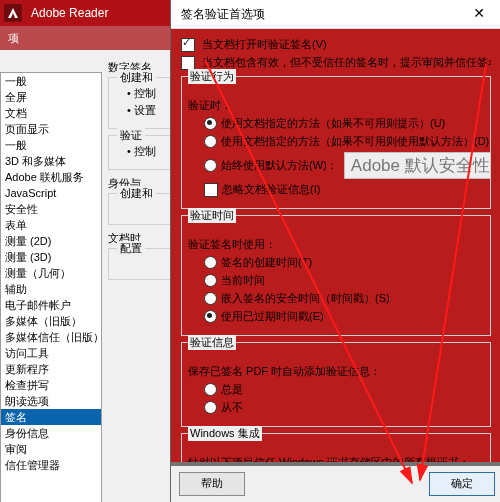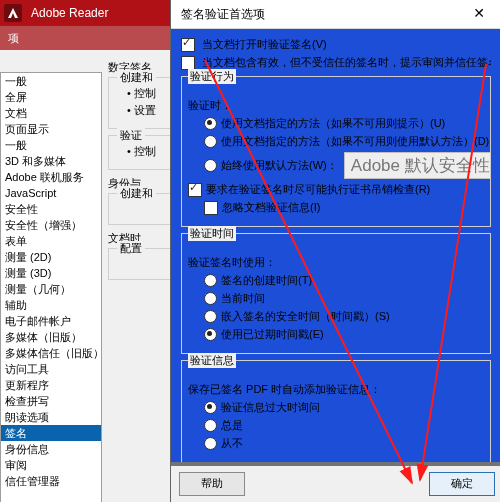--- a/index.html
+++ b/index.html
@@ -15,21 +15,21 @@
 .prefs-body .cat-label{position:absolute;left:6px;top:6px;font-size:11px;color:#000}
 .prefs-body .cat-list{position:absolute;left:0;top:22px;width:100px;height:430px;background:#fff;border:1px solid #9e9e9e;overflow:hidden;line-height:16px;font-size:11px}
 .prefs-body .cat-list div{padding:0 4px;white-space:nowrap}
 .prefs-body .cat-list .sel{background:#0a64ad;color:#fff}
 .prefs-body .rhs{position:absolute;left:108px;top:6px;right:2px;bottom:0}
 .prefs-body .grp-title{font-size:11px;color:#000;margin:4px 0 2px 0}
 .prefs-body .grp{border:1px solid #cfcfcf;margin:0 0 6px 0;padding:6px 8px 8px 8px;position:relative}
 .prefs-body .grp .legend{position:absolute;left:8px;top:-8px;background:#f0f0f0;padding:0 3px;font-size:11px}
 .prefs-body .line{margin:2px 0 2px 10px;white-space:nowrap}
 
-.dlg{position:absolute;left:170px;top:0;width:330px;height:502px;background:#1d4ed8;border-left:1px solid #646464}
+.dlg{position:absolute;left:170px;top:0;width:330px;height:502px;background:#b91c1c;border-left:1px solid #646464}
 .dlg-title{height:28px;background:#fff;border-bottom:1px solid #d8d8d8;position:relative}
 .dlg-title .txt{line-height:28px;padding-left:10px;font-size:12px;color:#000}
 .dlg-title .close{position:absolute;right:0;top:0;width:44px;height:28px;text-align:center;line-height:26px;font-size:14px;color:#000}
 .dlg-body{position:absolute;left:0;top:28px;right:0;bottom:0;padding:6px 10px 0 10px;box-sizing:border-box}
 .chk{display:inline-block;width:12px;height:12px;border:1px solid #333;background:#fff;vertical-align:middle;margin-right:4px;position:relative}
 .chk.checked::after{content:"\2713";position:absolute;left:0;top:-3px;font-size:11px;color:#222}
 .rad{display:inline-block;width:11px;height:11px;border:1px solid #333;border-radius:50%;background:#fff;vertical-align:middle;margin-right:4px;position:relative}
 .rad.checked::after{content:"";position:absolute;left:2px;top:2px;width:5px;height:5px;border-radius:50%;background:#222}
 .row{margin:3px 0;white-space:nowrap;overflow:hidden;text-overflow:clip}
 .row span{vertical-align:middle}
@@ -67,21 +67,20 @@
         <div>一般</div>
         <div>全屏</div>
         <div>文档</div>
         <div>页面显示</div>
         <div>一般</div>
         <div></div>
         <div>3D 和多媒体</div>
         <div>Adobe 联机服务</div>
         <div>JavaScript</div>
         <div>安全性</div>
-        <div>安全性（增强）</div>
         <div>表单</div>
         <div>测量 (2D)</div>
         <div>测量 (3D)</div>
         <div>测量（几何）</div>
         <div>辅助</div>
         <div>电子邮件帐户</div>
         <div>多媒体（旧版）</div>
         <div>多媒体信任（旧版）</div>
         <div>访问工具</div>
         <div>更新程序</div>
@@ -132,37 +131,35 @@
         <span id="tc1" class="chk"></span>
         <span>当文档包含有效，但不受信任的签名时，提示审阅并信任签名者</span>
       </div>
 
       <div class="fieldset">
         <span class="legend">验证行为</span>
         <div class="row">验证时：</div>
         <div class="row sub"><span id="vb0" class="rad checked"></span><span>使用文档指定的方法（如果不可用则提示）(U)</span></div>
         <div class="row sub"><span id="vb1" class="rad"></span><span>使用文档指定的方法（如果不可用则使用默认方法）(D)</span></div>
         <div class="row sub"><span id="vb2" class="rad"></span><span>始终使用默认方法(W)：</span>&nbsp;&nbsp;<span class="combo">Adobe 默认安全性</span></div>
-        <div class="row"><span id="vbc0" class="chk checked"></span><span>要求在验证签名时尽可能执行证书吊销检查(R)</span></div>
         <div class="row sub"><span id="vbc1" class="chk"></span><span>忽略文档验证信息(I)</span></div>
       </div>
 
       <div class="fieldset">
         <span class="legend">验证时间</span>
         <div class="row">验证签名时使用：</div>
         <div class="row sub"><span id="vt0" class="rad"></span><span>签名的创建时间(T)</span></div>
         <div class="row sub"><span id="vt2" class="rad"></span><span>当前时间</span></div>
         <div class="row sub"><span id="vt1" class="rad"></span><span>嵌入签名的安全时间（时间戳）(S)</span></div>
         <div class="row sub"><span id="vt3" class="rad checked"></span><span>使用已过期时间戳(E)</span></div>
       </div>
 
       <div class="fieldset">
         <span class="legend">验证信息</span>
         <div class="row">保存已签名 PDF 时自动添加验证信息：</div>
-        <div class="row sub"><span id="vi0" class="rad checked"></span><span>验证信息过大时询问</span></div>
         <div class="row sub"><span id="vi1" class="rad"></span><span>总是</span></div>
         <div class="row sub"><span id="vi2" class="rad"></span><span>从不</span></div>
       </div>
 
       <div class="fieldset">
         <span class="legend">Windows 集成</span>
         <div class="row">针对以下项目信任 Windows 证书存储区中的所有根证书：</div>
         <div class="row sub"><span id="wc0" class="chk"></span></div>
 
       </div>

